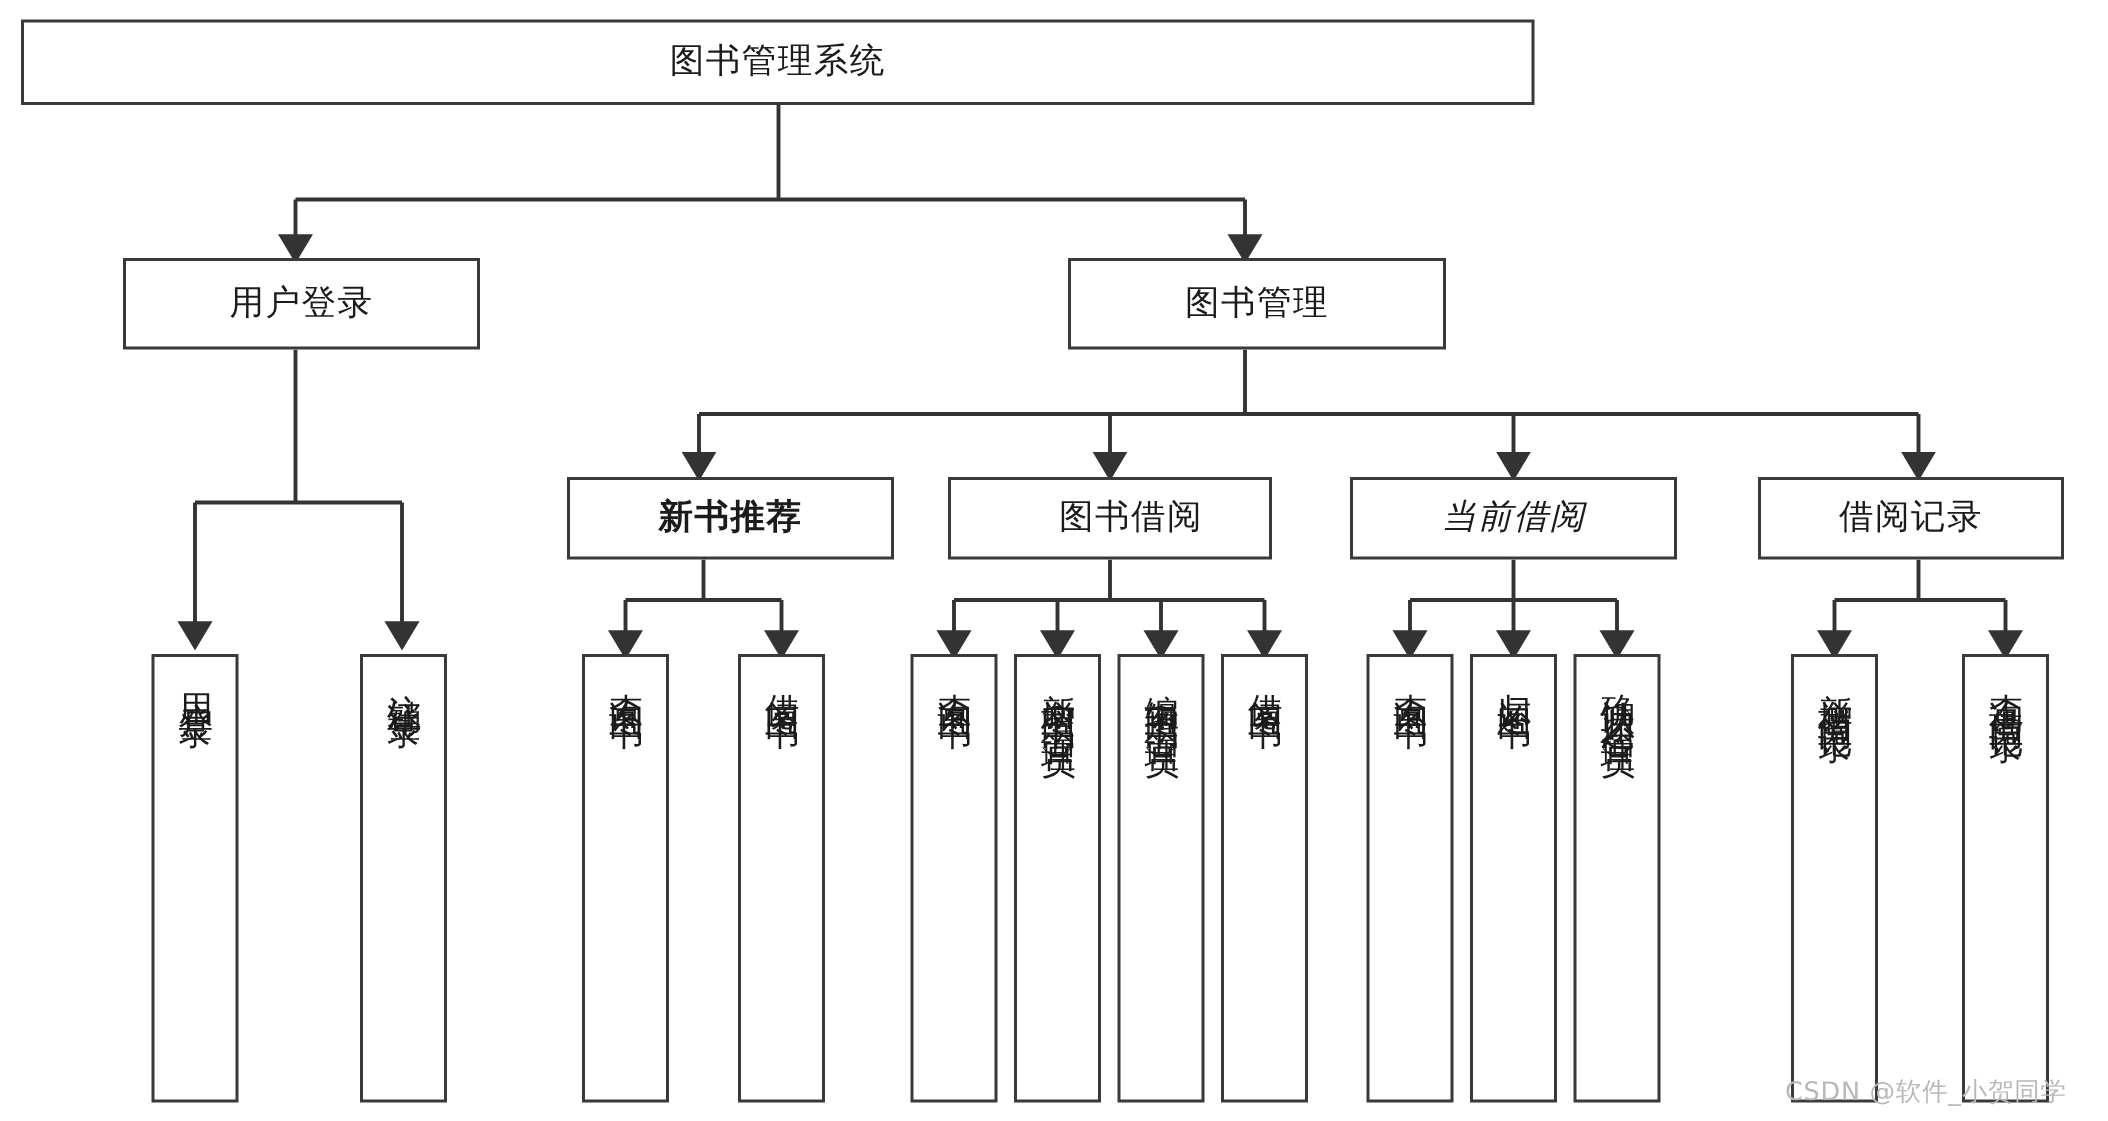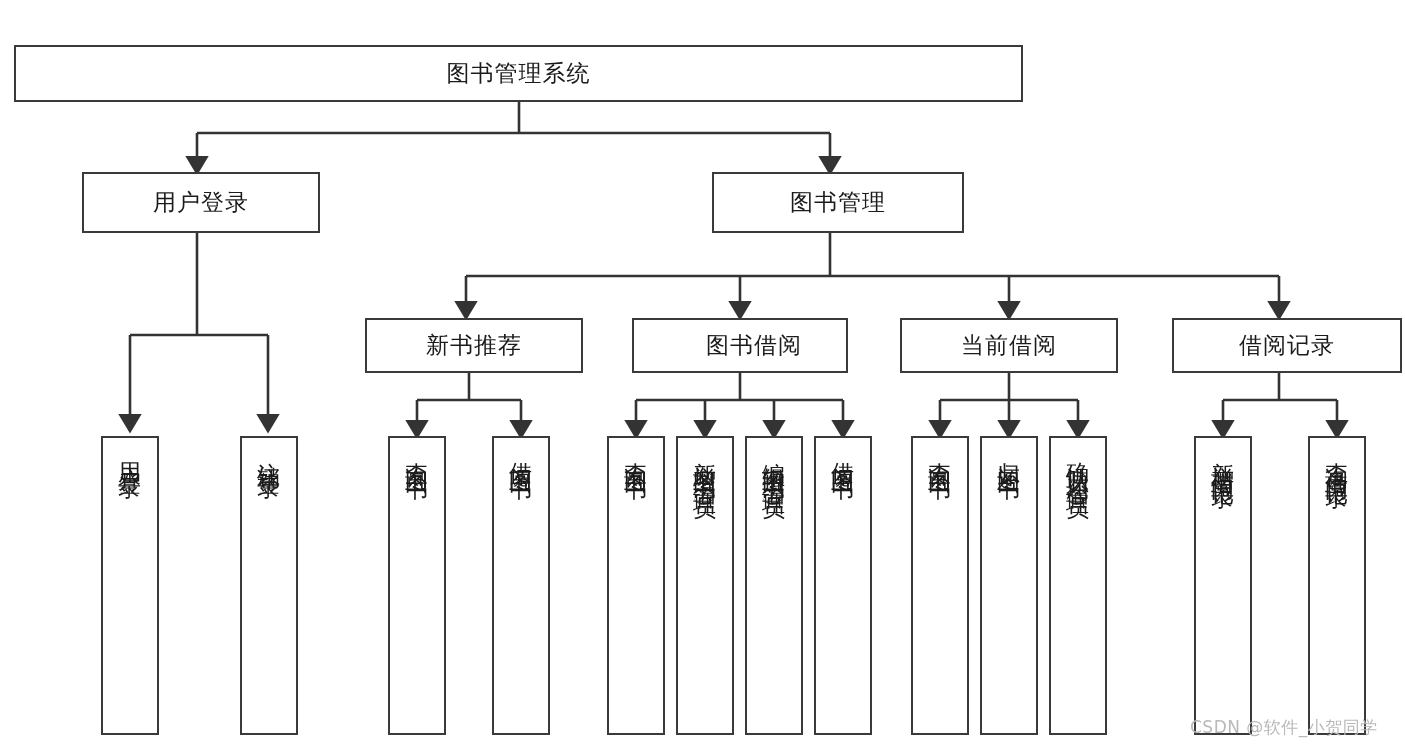--- a/index.html
+++ b/index.html
@@ -124,45 +124,45 @@
       <path d="M1009,400 L1009,424" marker-end="url(#arrow)"></path>
       <path d="M1078,400 L1078,424" marker-end="url(#arrow)"></path>
 
       <path d="M1279,373 L1279,400"></path>
       <path d="M1223,400 L1337,400"></path>
       <path d="M1223,400 L1223,424" marker-end="url(#arrow)"></path>
       <path d="M1337,400 L1337,424" marker-end="url(#arrow)"></path>
     </g>
   </svg>
 
-  <div class="node root horizontal" style="left:14px; top:13px; width:1009px; height:57px;margin-top:32px;">
+  <div class="node root horizontal" style="left:14px; top:13px; width:1009px; height:57px;">
     <span class="node-label">图书管理系统</span>
   </div>
 
   <div class="node horizontal" style="left:82px; top:172px; width:238px; height:61px;">
     <span class="node-label">用户登录</span>
   </div>
 
   <div class="node horizontal" style="left:712px; top:172px; width:252px; height:61px;">
     <span class="node-label">图书管理</span>
   </div>
 
-  <div class="node horizontal" style="left:365px; top:318px; width:218px; height:55px;">
+  <div class="node horizontal" style="left:378px; top:318px; width:218px; height:55px;font-weight:bold;">
     <span class="node-label">新书推荐</span>
   </div>
 
   <div class="node horizontal" style="left:632px; top:318px; width:216px; height:55px;padding-left:28px;">
     <span class="node-label">图书借阅</span>
   </div>
 
-  <div class="node horizontal" style="left:900px; top:318px; width:218px; height:55px;">
+  <div class="node horizontal" style="left:900px; top:318px; width:218px; height:55px;font-style:italic;">
     <span class="node-label">当前借阅</span>
   </div>
 
-  <div class="node horizontal" style="left:1172px; top:318px; width:230px; height:55px;">
+  <div class="node horizontal" style="left:1172px; top:318px; width:204px; height:55px;">
     <span class="node-label">借阅记录</span>
   </div>
 
   <div class="node vertical" style="left:101px; top:436px; width:58px; height:299px;">
     <span class="node-label">用户登录</span>
   </div>
 
   <div class="node vertical" style="left:240px; top:436px; width:58px; height:299px;">
     <span class="node-label">注销登录</span>
   </div>

